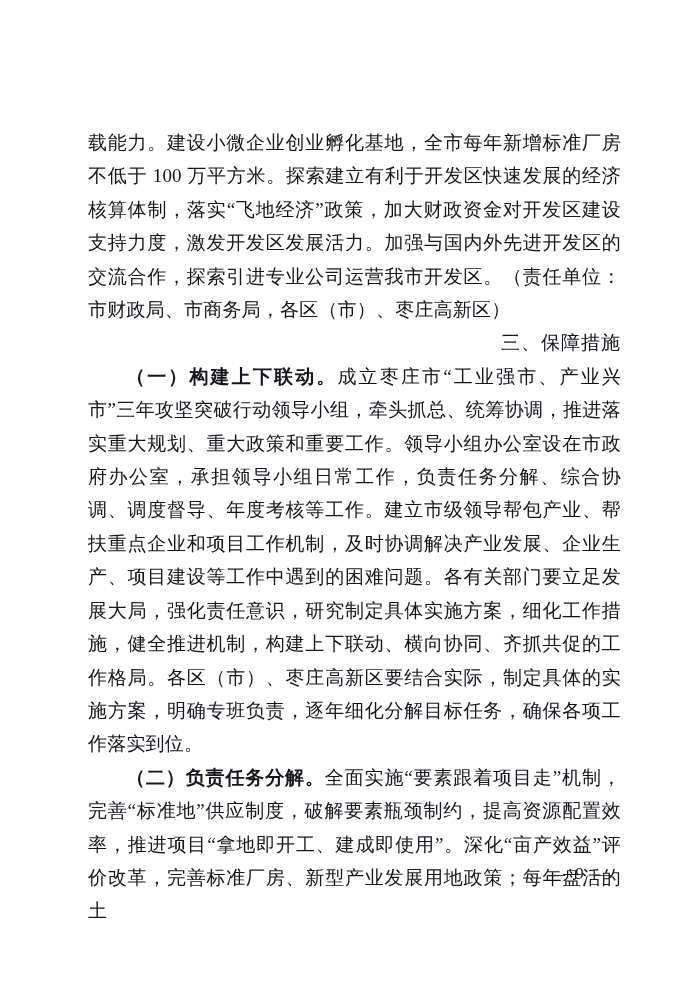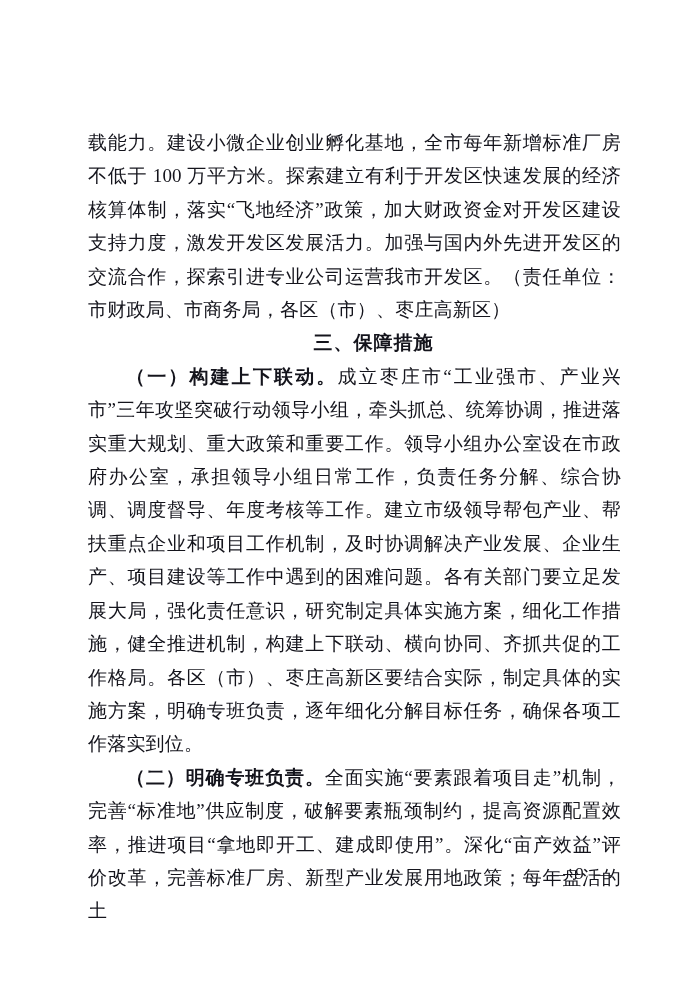--- a/index.html
+++ b/index.html
@@ -33,22 +33,22 @@
   }
   .para {
     margin: 0;
     padding: 0;
     text-indent: 2em;
   }
   .para.continuation {
     text-indent: 0;
   }
   .para.heading {
-    font-weight: 700;
-    text-align: center;
+    font-weight: 400;
+    text-align: right;
     letter-spacing: 1px;
   }
   .lead {
     font-weight: 700;
   }
   .page-number {
     position: absolute;
     top: 864px;
     right: 86px;
     font-size: 17px;
@@ -58,16 +58,16 @@
   }
 </style>
 </head>
 <body>
 
 <div class="page">
   <main class="content">
       <p class="para continuation">载能力。建设小微企业创业孵化基地，全市每年新增标准厂房不低于 100 万平方米。探索建立有利于开发区快速发展的经济核算体制，落实“飞地经济”政策，加大财政资金对开发区建设支持力度，激发开发区发展活力。加强与国内外先进开发区的交流合作，探索引进专业公司运营我市开发区。（责任单位：市财政局、市商务局，各区（市）、枣庄高新区）</p>
       <p class="para heading">三、保障措施</p>
       <p class="para indent"><span class="lead">（一）构建上下联动。</span>成立枣庄市“工业强市、产业兴市”三年攻坚突破行动领导小组，牵头抓总、统筹协调，推进落实重大规划、重大政策和重要工作。领导小组办公室设在市政府办公室，承担领导小组日常工作，负责任务分解、综合协调、调度督导、年度考核等工作。建立市级领导帮包产业、帮扶重点企业和项目工作机制，及时协调解决产业发展、企业生产、项目建设等工作中遇到的困难问题。各有关部门要立足发展大局，强化责任意识，研究制定具体实施方案，细化工作措施，健全推进机制，构建上下联动、横向协同、齐抓共促的工作格局。各区（市）、枣庄高新区要结合实际，制定具体的实施方案，明确专班负责，逐年细化分解目标任务，确保各项工作落实到位。</p>
-      <p class="para indent"><span class="lead">（二）明确专班负责。</span>全面实施“要素跟着项目走”机制，完善“标准地”供应制度，破解要素瓶颈制约，提高资源配置效率，推进项目“拿地即开工、建成即使用”。深化“亩产效益”评价改革，完善标准厂房、新型产业发展用地政策；每年盘活的土</p>
+      <p class="para indent"><span class="lead">（二）负责任务分解。</span>全面实施“要素跟着项目走”机制，完善“标准地”供应制度，破解要素瓶颈制约，提高资源配置效率，推进项目“拿地即开工、建成即使用”。深化“亩产效益”评价改革，完善标准厂房、新型产业发展用地政策；每年盘活的土</p>
     </main>
   <div class="page-number">— 9 —</div>
 </div>
 
 </body></html>

